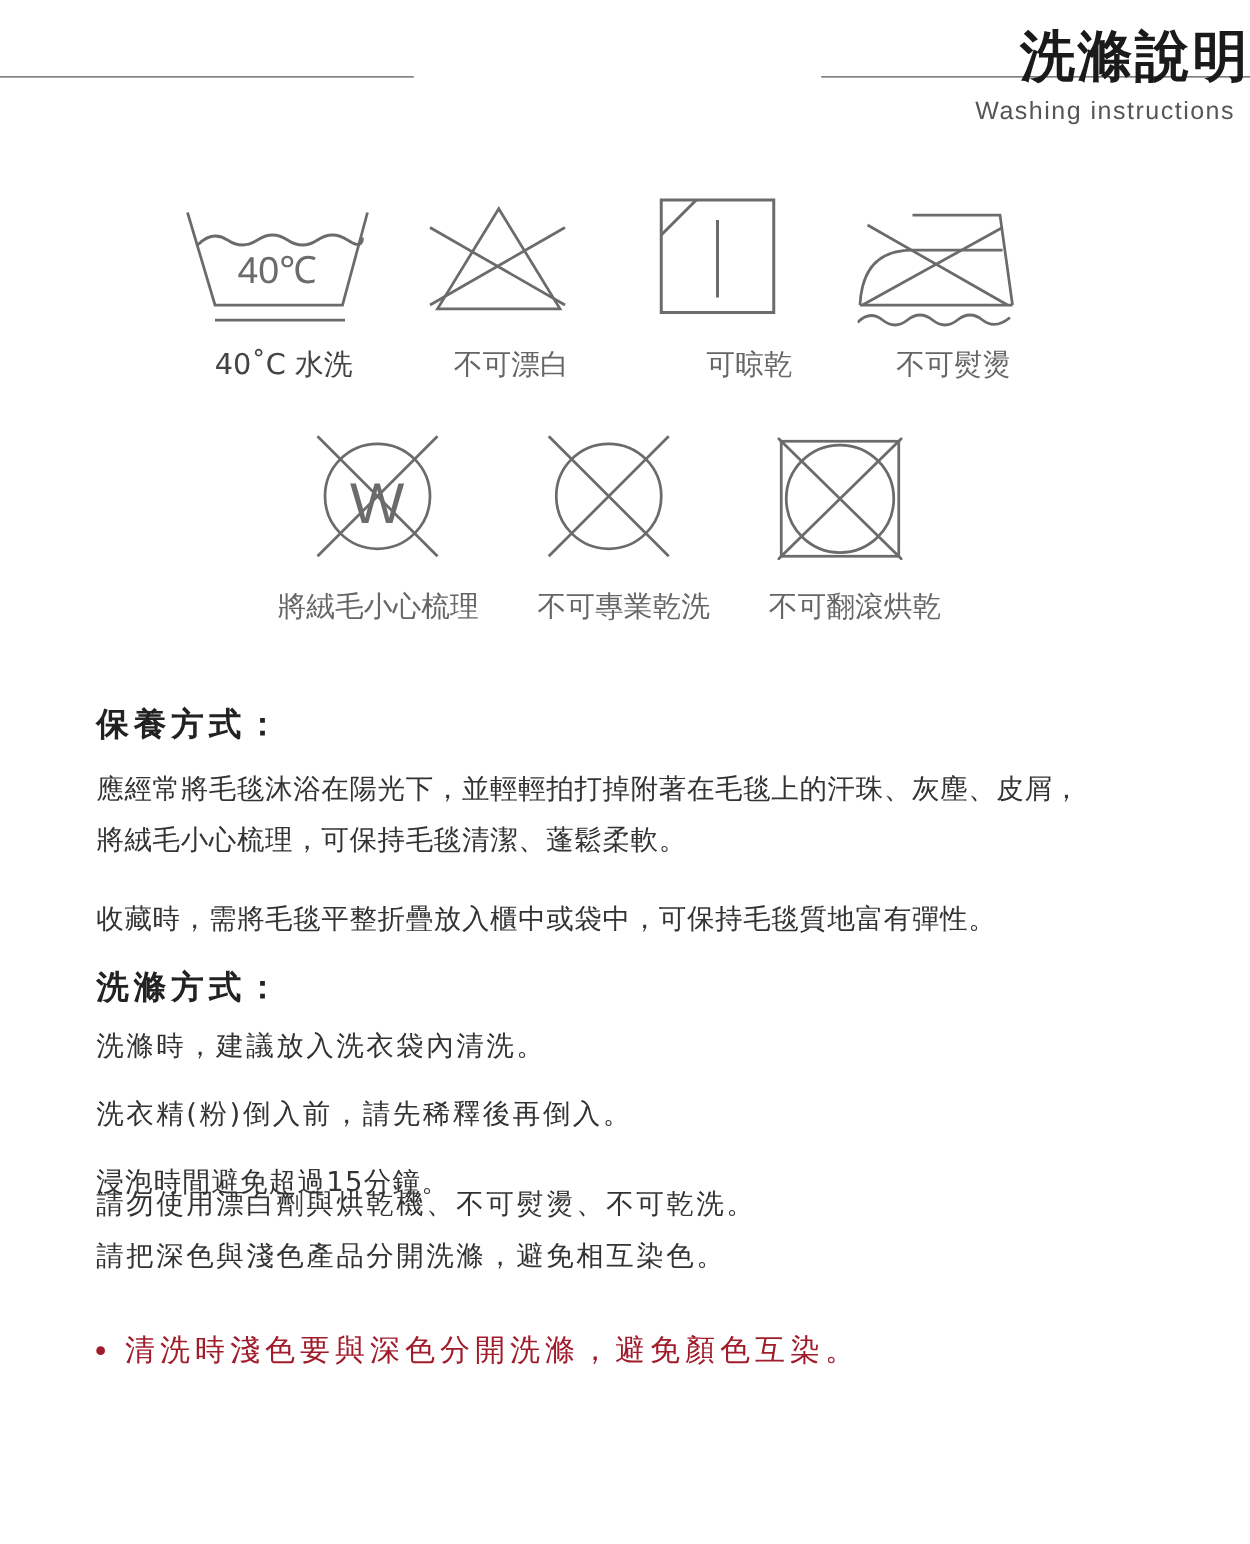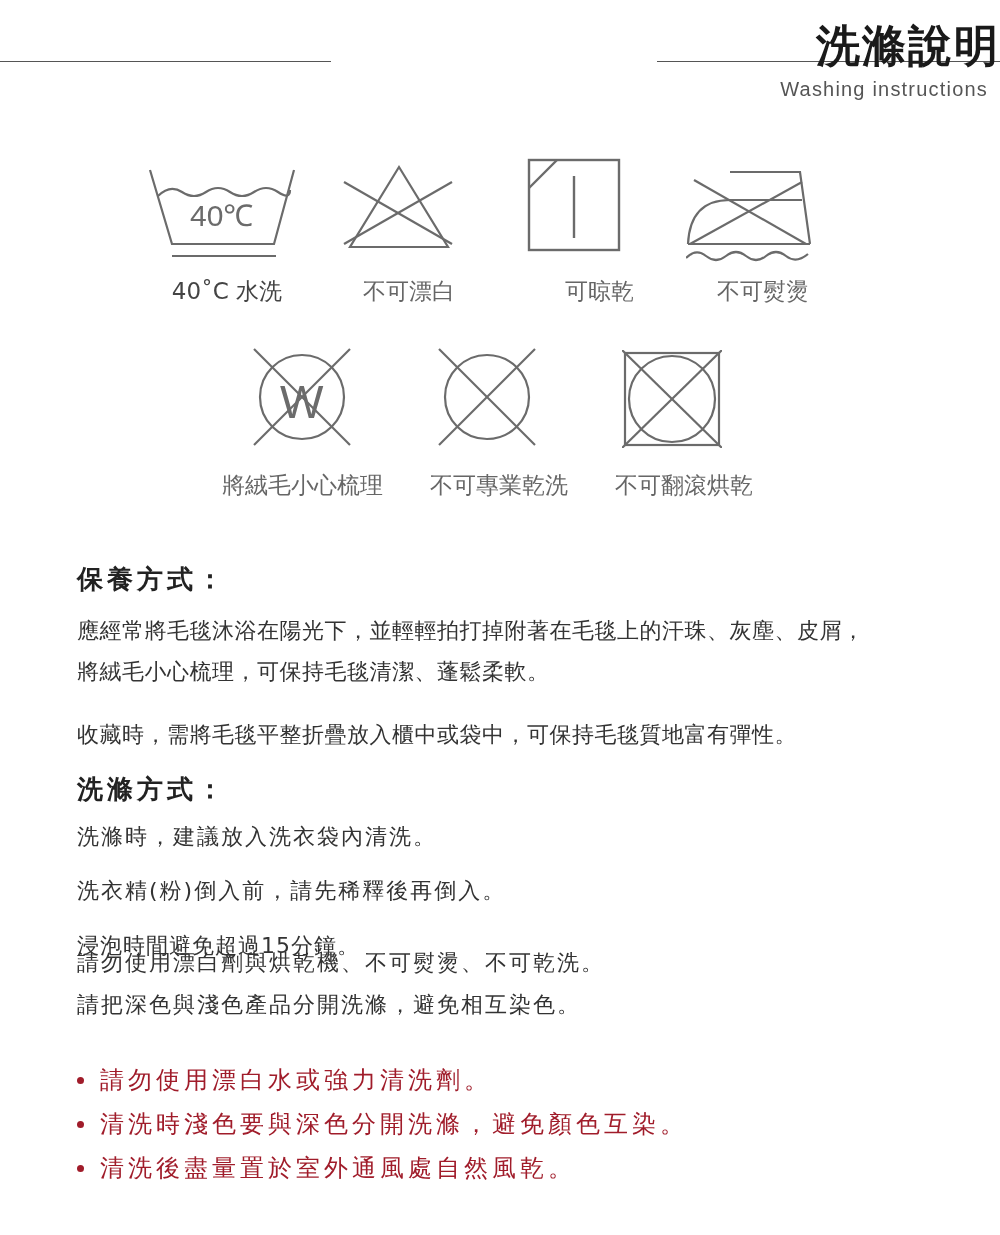--- a/index.html
+++ b/index.html
@@ -104,23 +104,15 @@
 <div class="h2" style="top:772px;">洗滌方式：</div>
 <div class="line" style="top:822px;letter-spacing:2px;">洗滌時，建議放入洗衣袋內清洗。</div>
 <div class="line" style="top:864px;letter-spacing:2px;margin-top:12px;">洗衣精(粉)倒入前，請先稀釋後再倒入。</div>
 <div class="line" style="top:931px;letter-spacing:1px;">浸泡時間避免超過15分鐘。</div>
 <div class="line" style="top:948px;letter-spacing:2px;">請勿使用漂白劑與烘乾機、不可熨燙、不可乾洗。</div>
 <div class="line" style="top:990px;letter-spacing:2px;">請把深色與淺色產品分開洗滌，避免相互染色。</div>
 
 <div class="bullets">
   <div class="bullet">
     <span class="dot"></span>
-    <span>請勿使用漂白水或強力清洗劑。</span>
-  </div>
-  <div class="bullet">
-    <span class="dot"></span>
     <span>清洗時淺色要與深色分開洗滌，避免顏色互染。</span>
-  </div>
-  <div class="bullet">
-    <span class="dot"></span>
-    <span>清洗後盡量置於室外通風處自然風乾。</span>
   </div>
 </div>
 
 </body></html>

